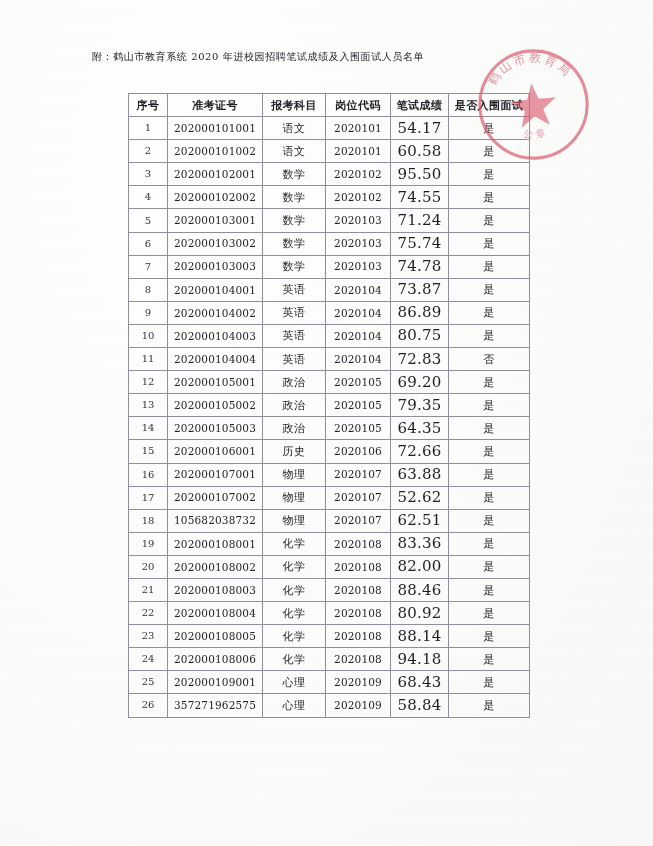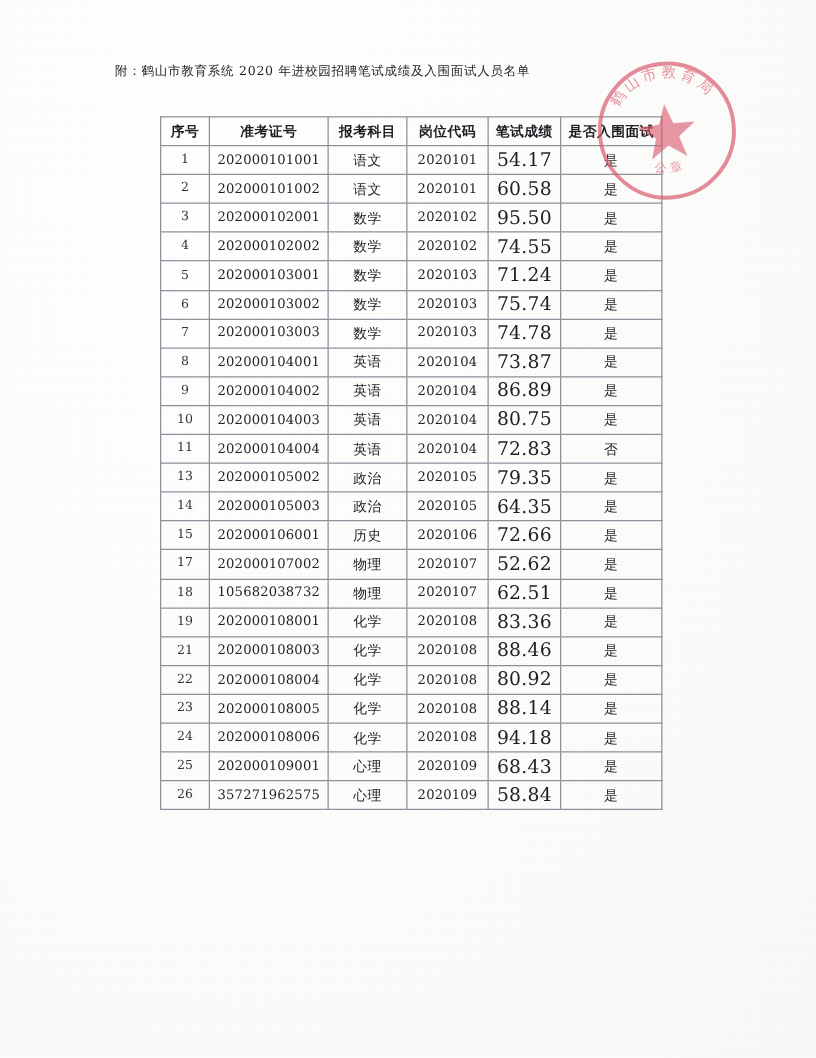--- a/index.html
+++ b/index.html
@@ -205,20 +205,28 @@
       </tr>
       <tr>
         <td class="cell-idx">11</td>
         <td class="cell-ticket">202000104004</td>
         <td class="cell-subj">英语</td>
         <td class="cell-ticket">2020104</td>
         <td class="cell-score">72.83</td>
         <td class="cell-result">否</td>
       </tr>
       <tr>
+        <td class="cell-idx">12</td>
+        <td class="cell-ticket">202000105001</td>
+        <td class="cell-subj">政治</td>
+        <td class="cell-ticket">2020105</td>
+        <td class="cell-score">69.20</td>
+        <td class="cell-result">是</td>
+      </tr>
+      <tr>
         <td class="cell-idx">13</td>
         <td class="cell-ticket">202000105002</td>
         <td class="cell-subj">政治</td>
         <td class="cell-ticket">2020105</td>
         <td class="cell-score">79.35</td>
         <td class="cell-result">是</td>
       </tr>
       <tr>
         <td class="cell-idx">14</td>
         <td class="cell-ticket">202000105003</td>
@@ -229,20 +237,28 @@
       </tr>
       <tr>
         <td class="cell-idx">15</td>
         <td class="cell-ticket">202000106001</td>
         <td class="cell-subj">历史</td>
         <td class="cell-ticket">2020106</td>
         <td class="cell-score">72.66</td>
         <td class="cell-result">是</td>
       </tr>
       <tr>
+        <td class="cell-idx">16</td>
+        <td class="cell-ticket">202000107001</td>
+        <td class="cell-subj">物理</td>
+        <td class="cell-ticket">2020107</td>
+        <td class="cell-score">63.88</td>
+        <td class="cell-result">是</td>
+      </tr>
+      <tr>
         <td class="cell-idx">17</td>
         <td class="cell-ticket">202000107002</td>
         <td class="cell-subj">物理</td>
         <td class="cell-ticket">2020107</td>
         <td class="cell-score">52.62</td>
         <td class="cell-result">是</td>
       </tr>
       <tr>
         <td class="cell-idx">18</td>
         <td class="cell-ticket">105682038732</td>
@@ -250,20 +266,28 @@
         <td class="cell-ticket">2020107</td>
         <td class="cell-score">62.51</td>
         <td class="cell-result">是</td>
       </tr>
       <tr>
         <td class="cell-idx">19</td>
         <td class="cell-ticket">202000108001</td>
         <td class="cell-subj">化学</td>
         <td class="cell-ticket">2020108</td>
         <td class="cell-score">83.36</td>
+        <td class="cell-result">是</td>
+      </tr>
+      <tr>
+        <td class="cell-idx">20</td>
+        <td class="cell-ticket">202000108002</td>
+        <td class="cell-subj">化学</td>
+        <td class="cell-ticket">2020108</td>
+        <td class="cell-score">82.00</td>
         <td class="cell-result">是</td>
       </tr>
       <tr>
         <td class="cell-idx">21</td>
         <td class="cell-ticket">202000108003</td>
         <td class="cell-subj">化学</td>
         <td class="cell-ticket">2020108</td>
         <td class="cell-score">88.46</td>
         <td class="cell-result">是</td>
       </tr>

